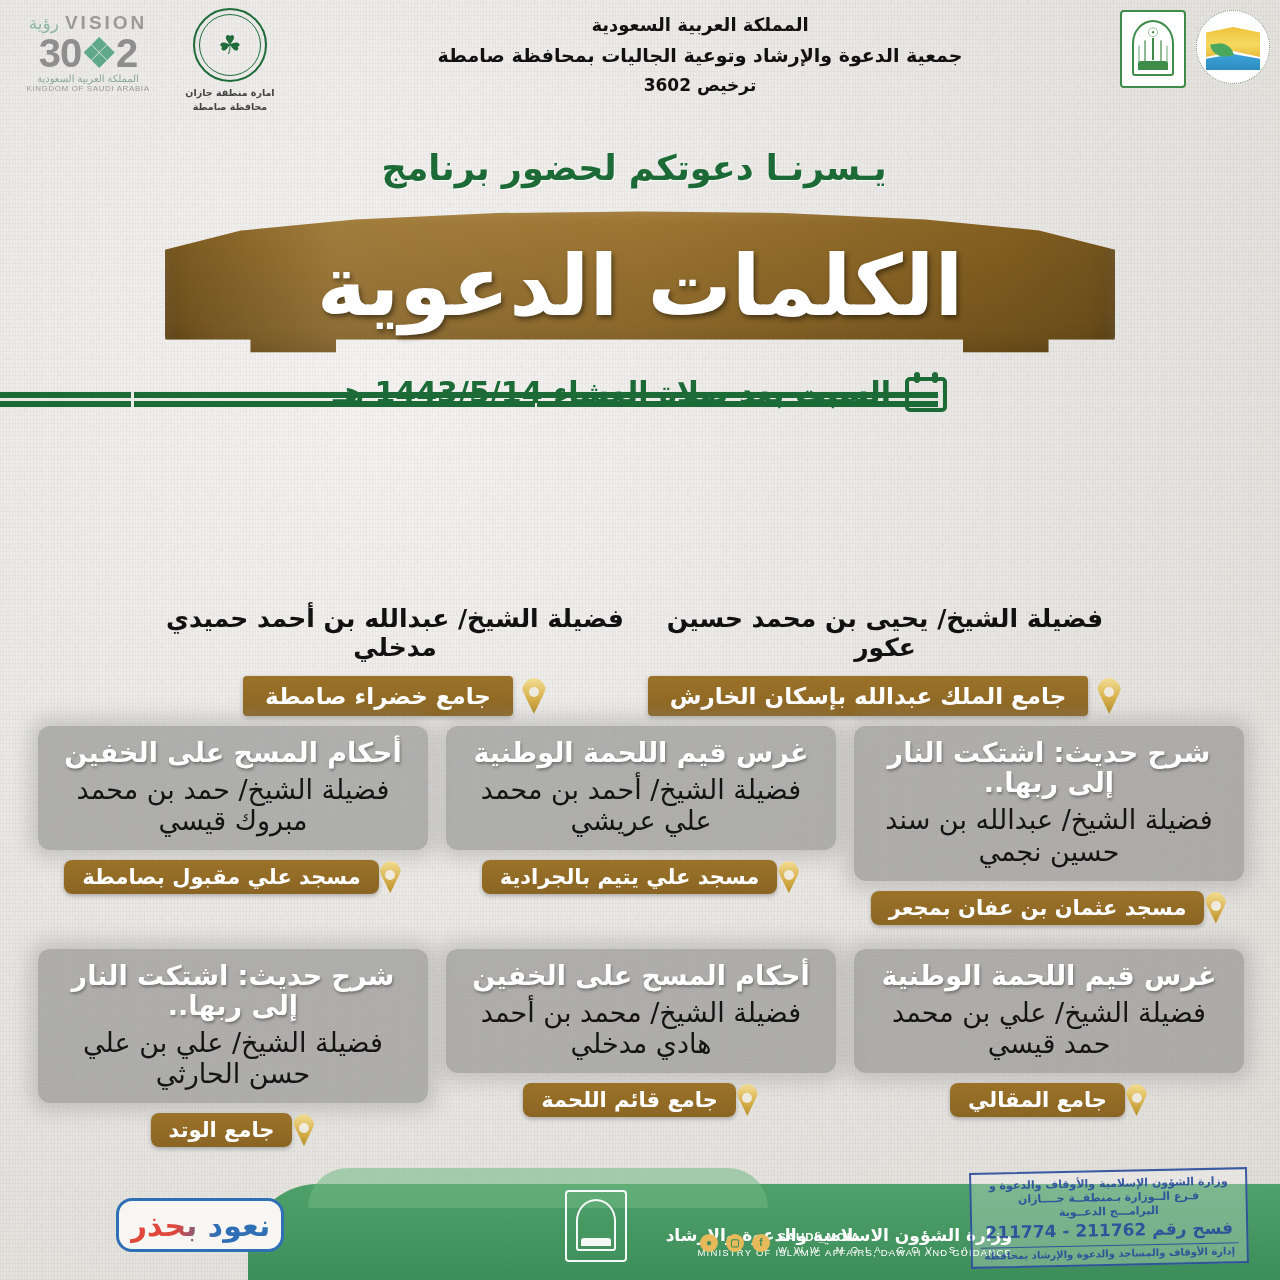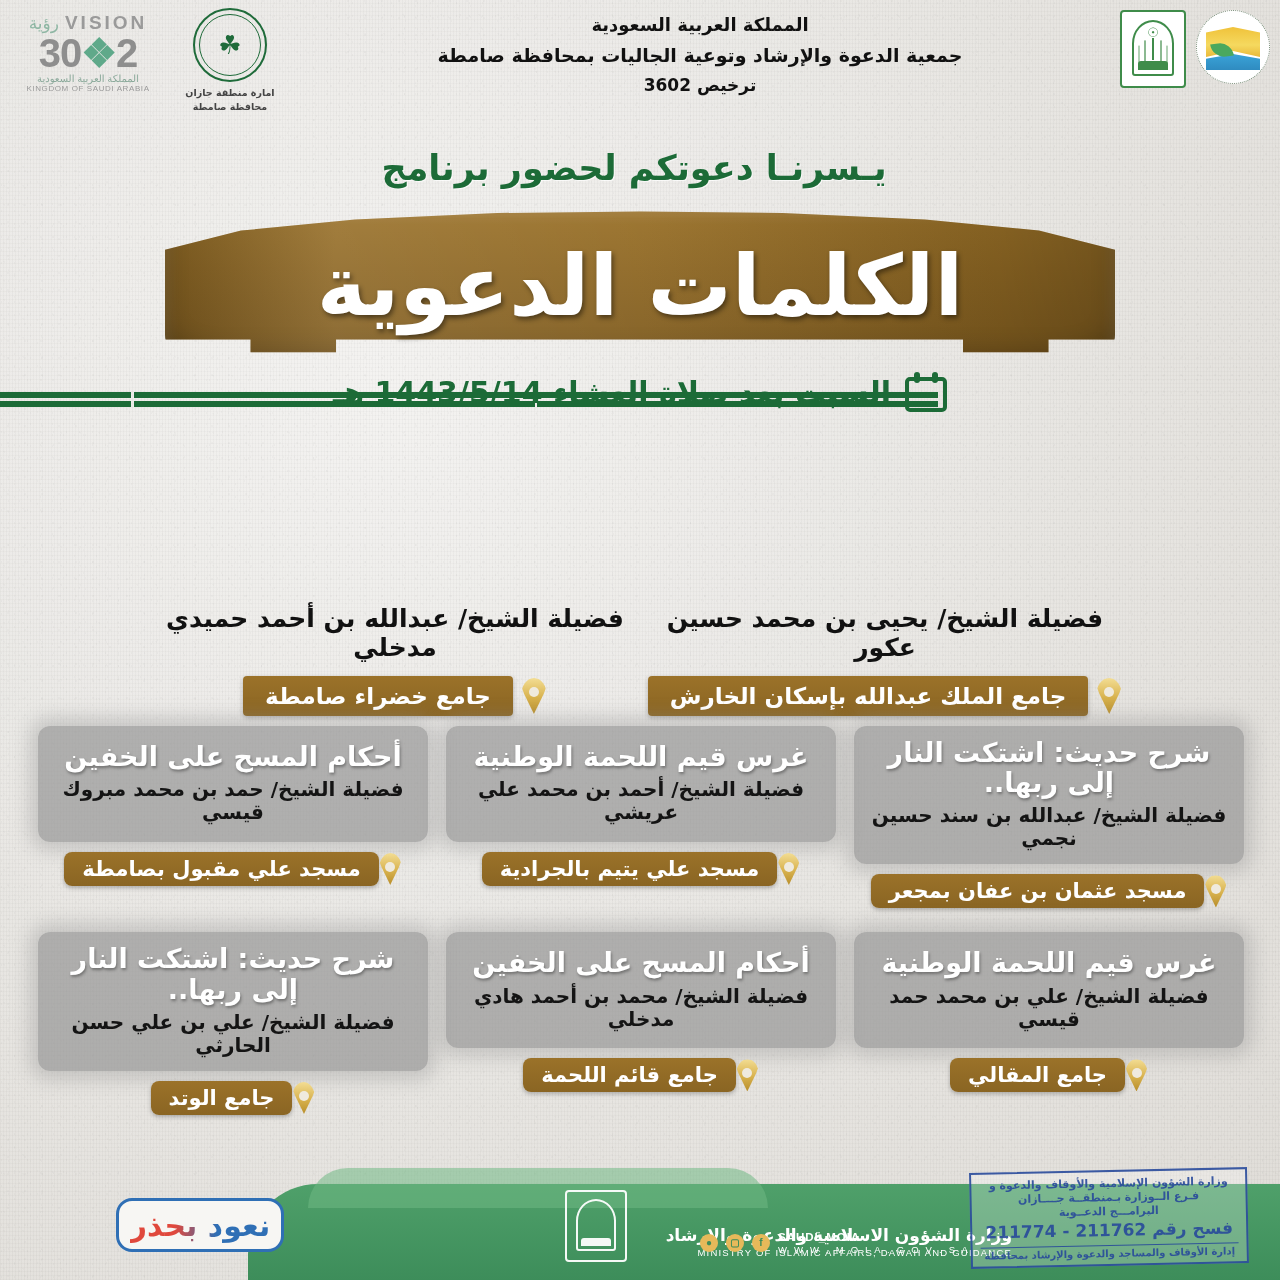--- a/index.html
+++ b/index.html
@@ -181,21 +181,21 @@
   .grid-row { display:flex; gap:18px; margin-bottom:24px; }
   .card { width:390px; position:relative; }
   .card-body {
     background:rgba(150,150,150,.70); border-radius:12px;
     padding:12px 12px 14px; text-align:center;
     box-shadow:0 0 18px 9px rgba(150,150,150,.4);
     min-height:116px;
     display:flex; flex-direction:column; justify-content:center; gap:6px;
   }
   .card-topic { font-size:27px; font-weight:bold; color:#fff; text-shadow:1px 2px 3px rgba(0,0,0,.35); line-height:1.12; }
-  .card-speaker { font-size:20px; font-weight:bold; color:#141414; line-height:1.15; }
+  .card-speaker { font-size:27px; font-weight:normal; color:#141414; line-height:1.15; }
   .card-loc-row { display:flex; align-items:center; justify-content:center; gap:0; margin-top:10px; }
   .card-loc-chip {
     background:linear-gradient(180deg,#9b7229 0%, #8a6523 100%);
     border-radius:8px; padding:5px 18px; color:#fff; font-size:21px; font-weight:bold;
     box-shadow:0 2px 4px rgba(0,0,0,.25);
   }
   .card-loc-row .loc-pin { width:23px; height:32px; }
 
   
   .footer { position:absolute; left:0; bottom:0; width:1280px; height:112px; }

